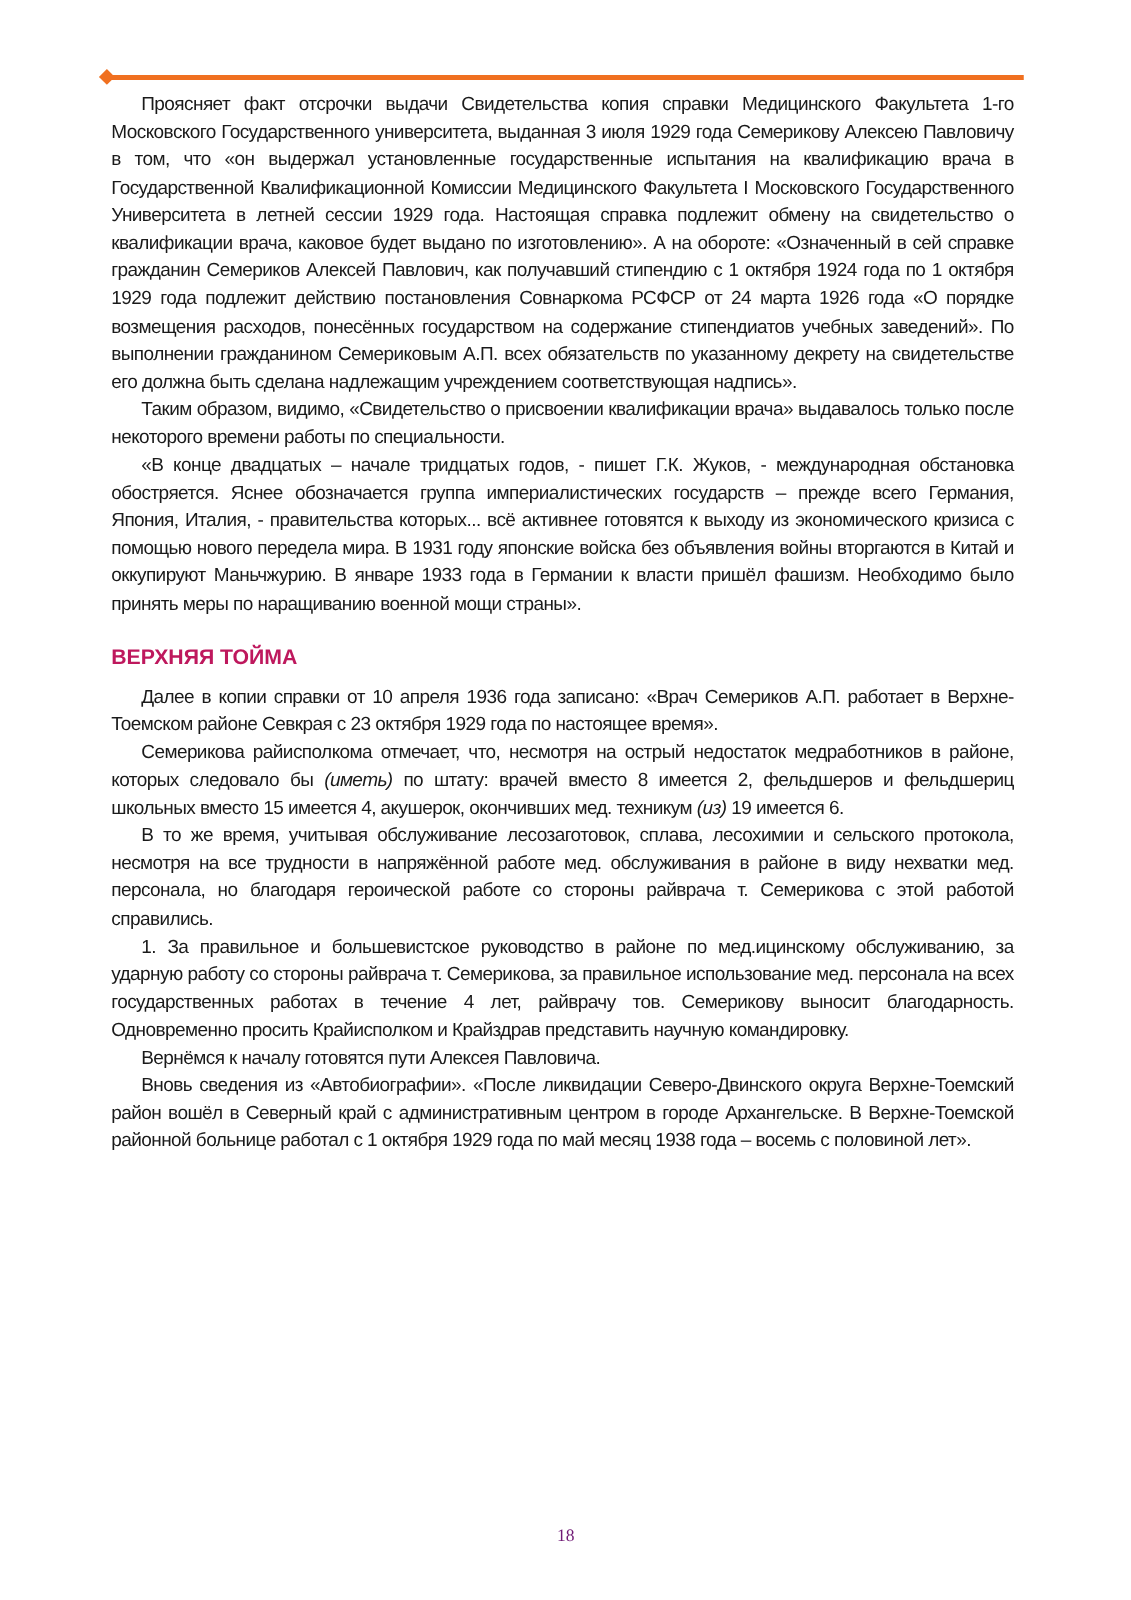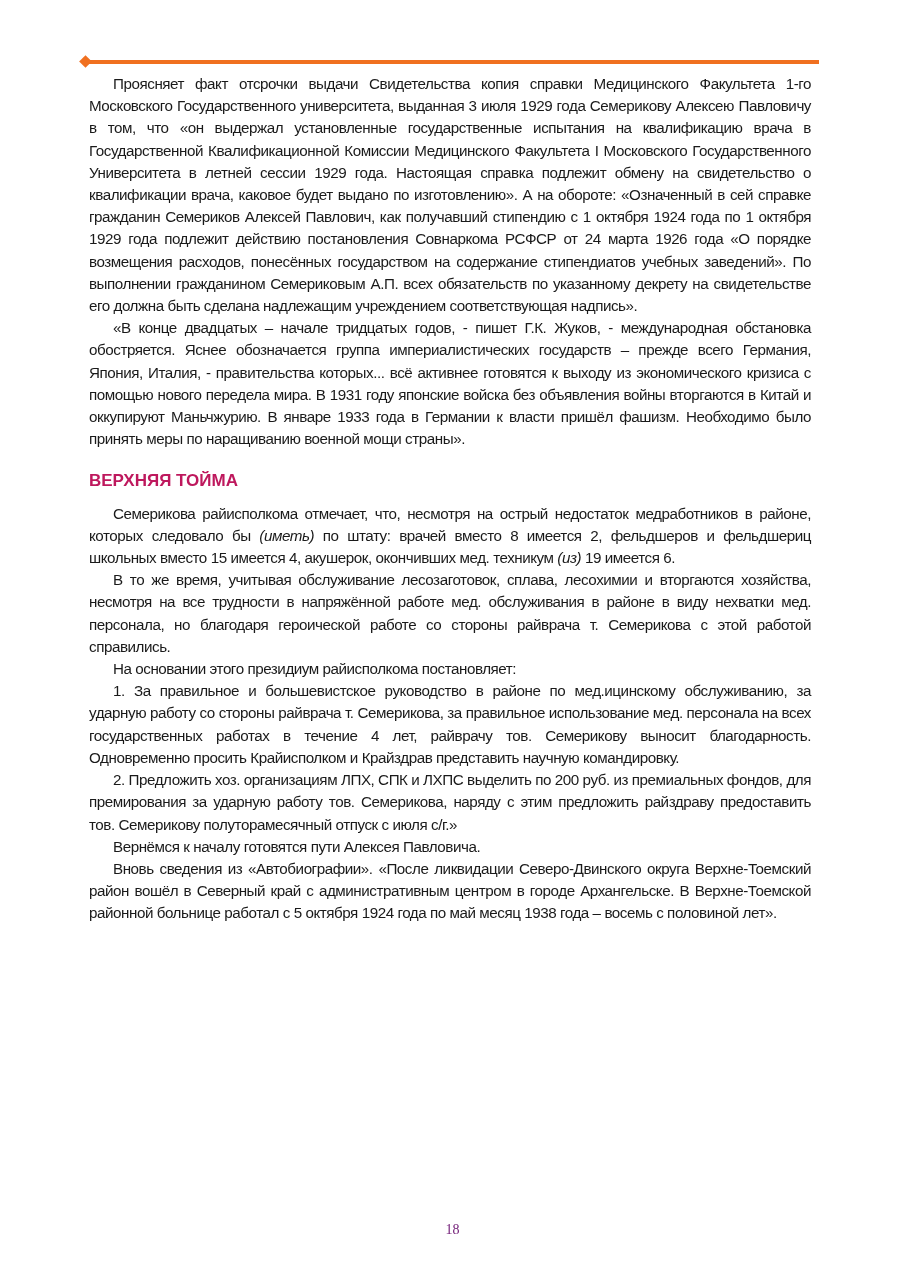--- a/index.html
+++ b/index.html
@@ -33,26 +33,26 @@
   em { font-style: italic; }
 </style>
 </head>
 <body>
 
 <div class="rule"></div>
 <div class="rule-diamond"></div>
 
 <div class="content">
   <p>Проясняет факт отсрочки выдачи Свидетельства копия справки Медицинского Факультета 1-го Московского Государственного университета, выданная 3 июля 1929 года Семерикову Алексею Павловичу в том, что «он выдержал установленные государственные испытания на квалификацию врача в Государственной Квалификационной Комиссии Медицинского Факультета I Московского Государственного Университета в летней сессии 1929 года. Настоящая справка подлежит обмену на свидетельство о квалификации врача, каковое будет выдано по изготовлению». А на обороте: «Означенный в сей справке гражданин Семериков Алексей Павлович, как получавший стипендию с 1 октября 1924 года по 1 октября 1929 года подлежит действию постановления Совнаркома РСФСР от 24 марта 1926 года «О порядке возмещения расходов, понесённых государством на содержание стипендиатов учебных заведений». По выполнении гражданином Семериковым А.П. всех обязательств по указанному декрету на свидетельстве его должна быть сделана надлежащим учреждением соответствующая надпись».</p>
+  <p>Таким образом, видимо, «Свидетельство о присвоении квалификации врача» выдавалось только после некоторого времени работы по специальности.</p>
   <p>«В конце двадцатых – начале тридцатых годов, - пишет Г.К. Жуков, - международная обстановка обостряется. Яснее обозначается группа империалистических государств – прежде всего Германия, Япония, Италия, - правительства которых... всё активнее готовятся к выходу из экономического кризиса с помощью нового передела мира. В 1931 году японские войска без объявления войны вторгаются в Китай и оккупируют Маньчжурию. В январе 1933 года в Германии к власти пришёл фашизм. Необходимо было принять меры по наращиванию военной мощи страны».</p>
 
   <p class="heading">ВЕРХНЯЯ ТОЙМА</p>
 
+  <p>Далее в копии справки от 10 апреля 1936 года записано: «Врач Семериков А.П. работает в Верхне-Тоемском районе Севкрая с 23 октября 1929 года по настоящее время».</p>
   <p><span>Семерикова райисполкома отмечает, что, несмотря на острый недостаток медработников в районе, которых следовало бы </span><em>(иметь)</em><span> по штату: врачей вместо 8 имеется 2, фельдшеров и фельдшериц школьных вместо 15 имеется 4, акушерок, окончивших мед. техникум </span><em>(из)</em><span> 19 имеется 6.</span></p>
-  <p>В то же время, учитывая обслуживание лесозаготовок, сплава, лесохимии и вторгаются хозяйства, несмотря на все трудности в напряжённой работе мед. обслуживания в районе в виду нехватки мед. персонала, но благодаря героической работе со стороны райврача т. Семерикова с этой работой справились.</p>
-  <p>На основании этого президиум райисполкома постановляет:</p>
+  <p>В то же время, учитывая обслуживание лесозаготовок, сплава, лесохимии и сельского протокола, несмотря на все трудности в напряжённой работе мед. обслуживания в районе в виду нехватки мед. персонала, но благодаря героической работе со стороны райврача т. Семерикова с этой работой справились.</p>
   <p>1. За правильное и большевистское руководство в районе по мед.ицинскому обслуживанию, за ударную работу со стороны райврача т. Семерикова, за правильное использование мед. персонала на всех государственных работах в течение 4 лет, райврачу тов. Семерикову выносит благодарность. Одновременно просить Крайисполком и Крайздрав представить научную командировку.</p>
-  <p>2. Предложить хоз. организациям ЛПХ, СПК и ЛХПС выделить по 200 руб. из премиальных фондов, для премирования за ударную работу тов. Семерикова, наряду с этим предложить райздраву предоставить тов. Семерикову полуторамесячный отпуск с июля с/г.»</p>
   <p>Вернёмся к началу готовятся пути Алексея Павловича.</p>
-  <p>Вновь сведения из «Автобиографии». «После ликвидации Северо-Двинского округа Верхне-Тоемский район вошёл в Северный край с административным центром в городе Архангельске. В Верхне-Тоемской районной больнице работал с 5 октября 1924 года по май месяц 1938 года – восемь с половиной лет».</p>
+  <p>Вновь сведения из «Автобиографии». «После ликвидации Северо-Двинского округа Верхне-Тоемский район вошёл в Северный край с административным центром в городе Архангельске. В Верхне-Тоемской районной больнице работал с 1 октября 1929 года по май месяц 1938 года – восемь с половиной лет».</p>
 </div>
 
 <div class="page-number">18</div>
 
 </body></html>

